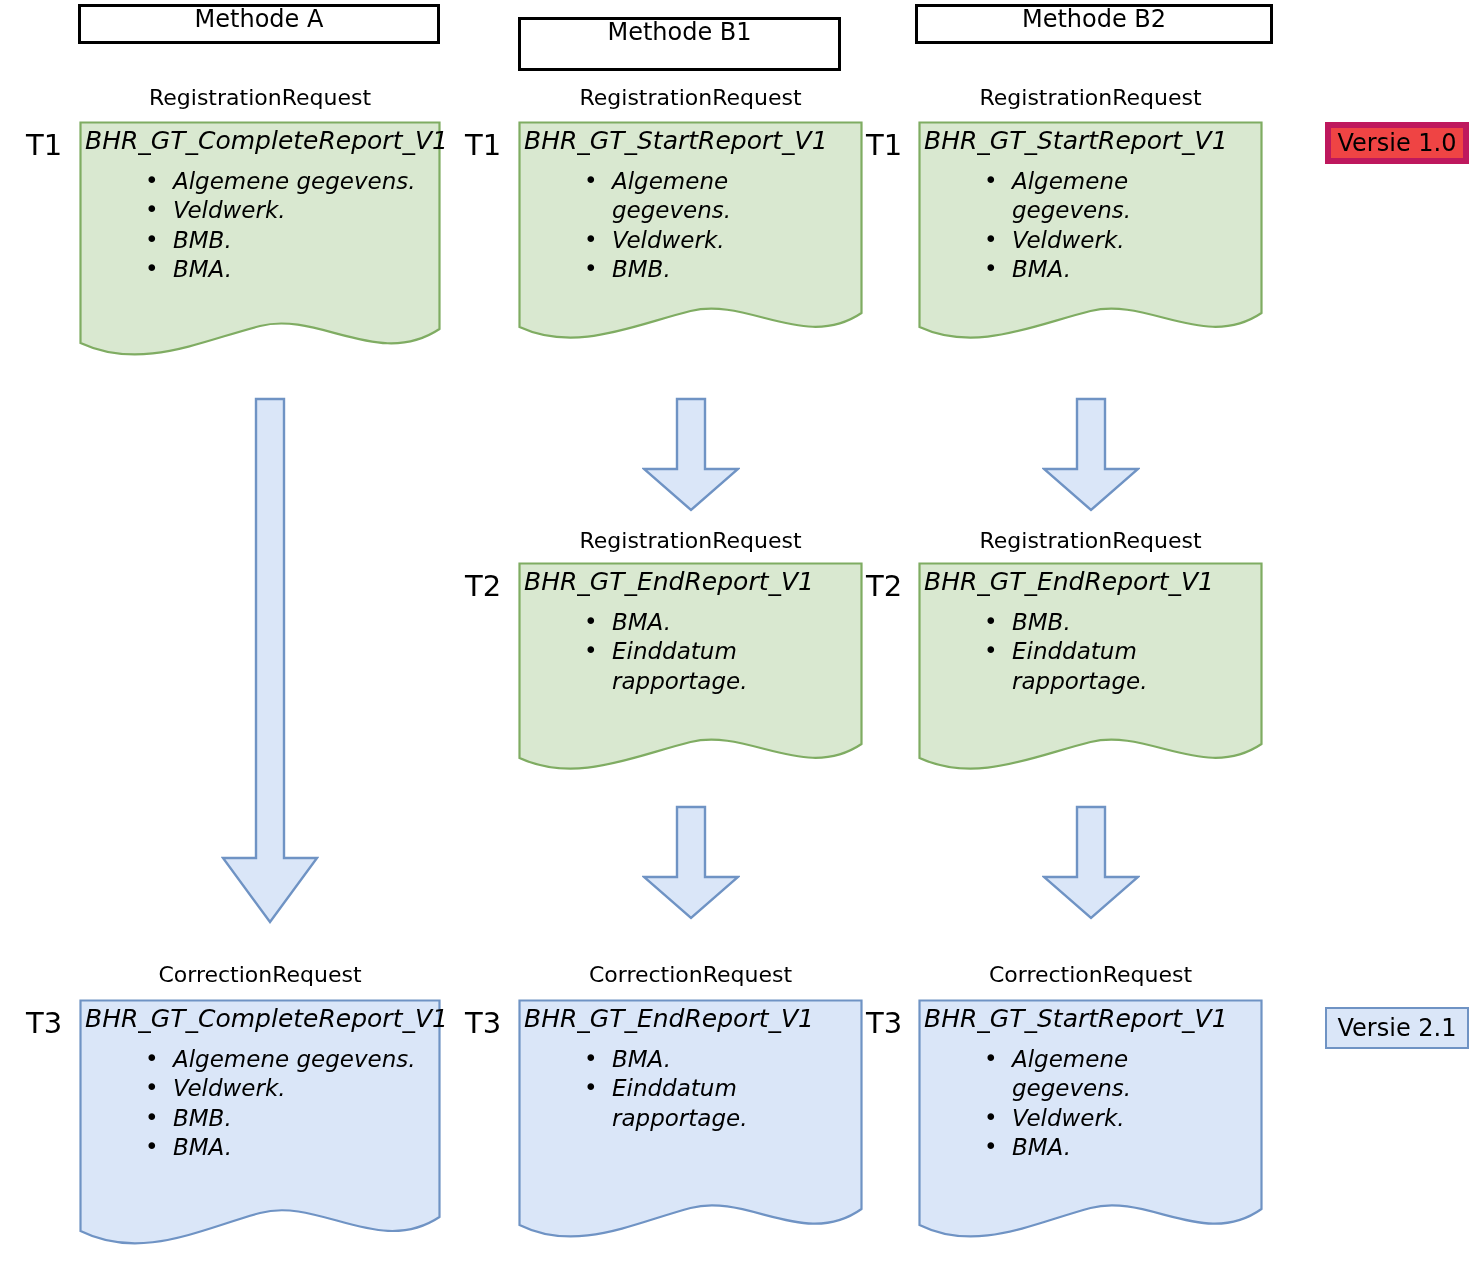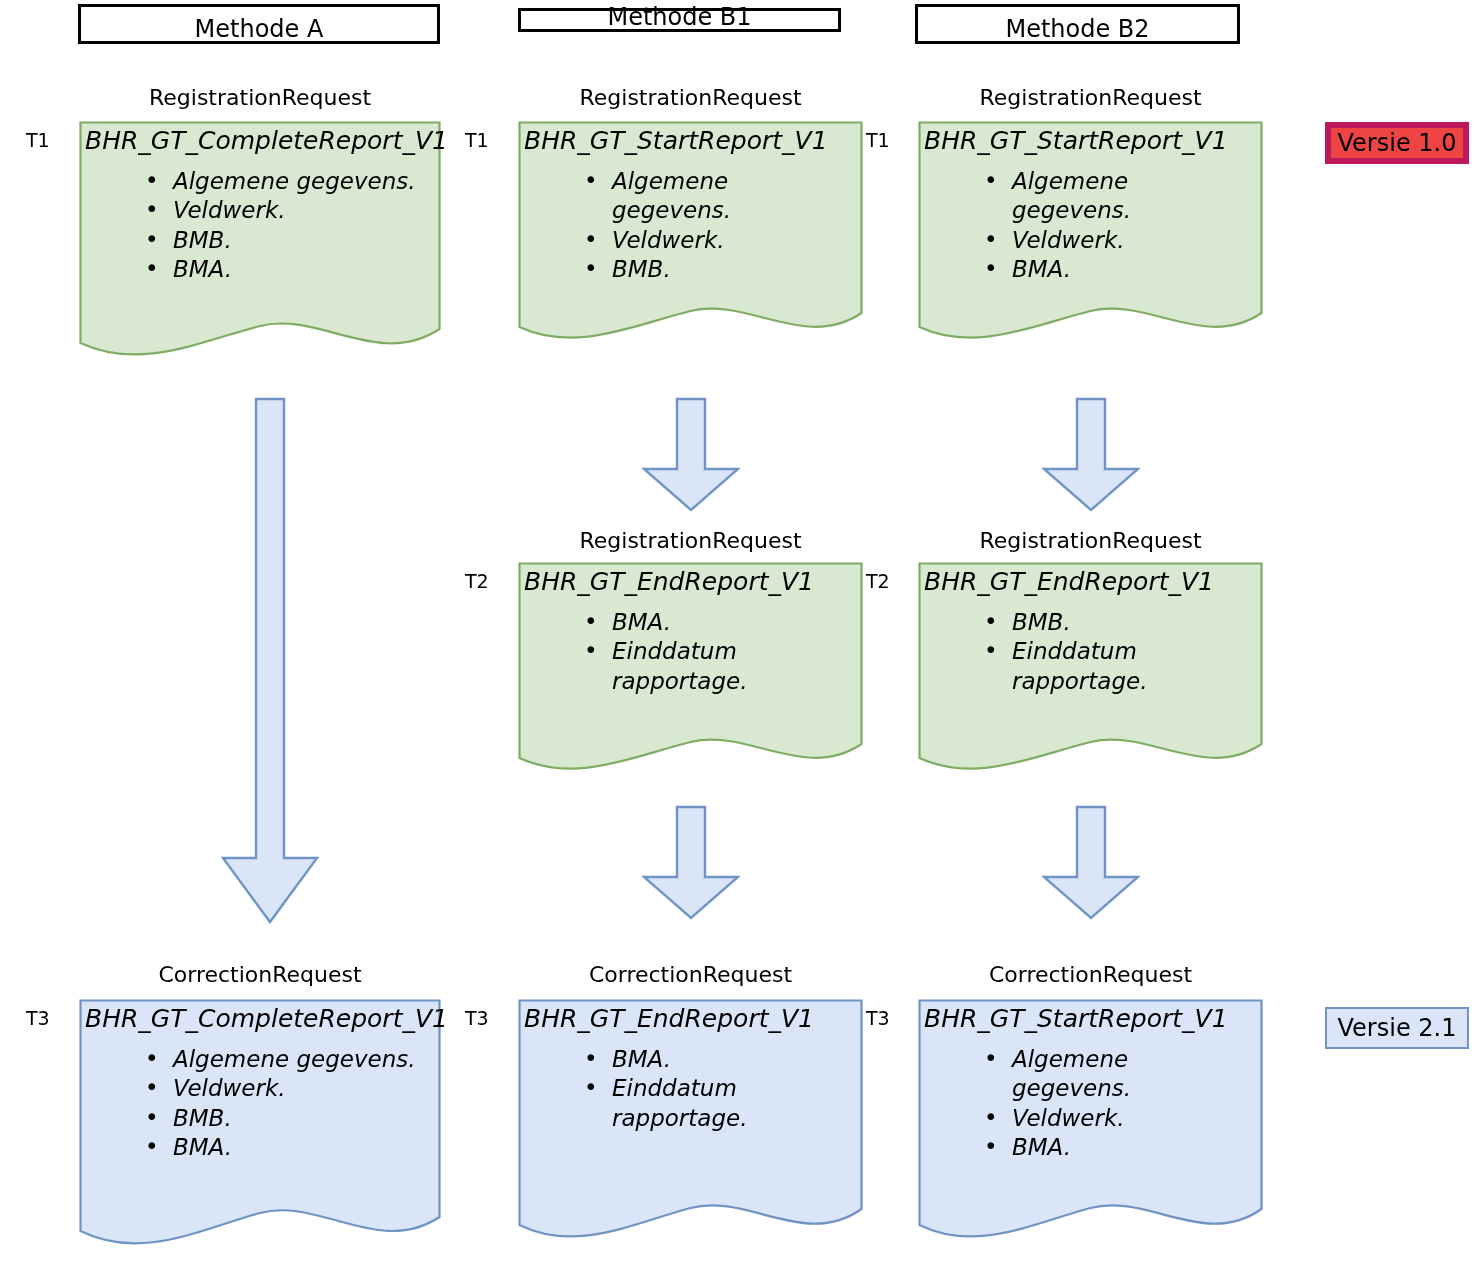--- a/index.html
+++ b/index.html
@@ -18,21 +18,21 @@
     overflow: hidden;
   }
 
   
   .col-header {
     position: absolute;
     box-sizing: border-box;
     border: 3px solid #000000;
     background: #ffffff;
     display: flex;
-    align-items: flex-end;
+    align-items: flex-start;
     justify-content: center;
     font-size: 24px;
     color: #000000;
     line-height: 1;
   }
 
   
   .doc-caption {
     position: absolute;
     font-size: 22px;
@@ -84,21 +84,21 @@
     position: absolute;
     left: 0;
     top: -1px;
     font-size: 23px;
     line-height: 1.28;
   }
 
   
   .t-label {
     position: absolute;
-    font-size: 19px;
+    font-size: 29px;
     color: #000000;
     line-height: 1;
     white-space: nowrap;
   }
 
   
   .arrow {
     position: absolute;
   }
   .arrow svg { display: block; }
@@ -124,24 +124,24 @@
   }
 </style>
 </head>
 <body>
 
 <div id="canvas">
 
   <div class="col-header" style="left:78px; top:4px; width:362px; height:40px;">
     <span>Methode A</span>
   </div>
-  <div class="col-header" style="left:518px; top:8px; width:323px; height:24px;">
+  <div class="col-header" style="left:518px; top:17px; width:323px; height:54px;">
     <span>Methode B1</span>
   </div>
-  <div class="col-header" style="left:915px; top:4px; width:325px; height:40px;">
+  <div class="col-header" style="left:915px; top:4px; width:358px; height:40px;">
     <span>Methode B2</span>
   </div>
 
   <div class="doc-caption" style="left:79px; top:87px; width:362px;">RegistrationRequest</div>
   <div class="doc-caption" style="left:518px; top:87px; width:345px;">RegistrationRequest</div>
   <div class="doc-caption" style="left:918px; top:87px; width:345px;">RegistrationRequest</div>
 
   <div class="doc" style="left:79px; top:121px; width:362px; height:260px;">
     <svg width="362" height="260" viewBox="0 0 362 260">
       <path d="M1.5,1.5 L360.5,1.5 L360.5,208 C300,248 240,190 181,205 C122,220 62,250 1.5,222 Z" fill="#D9E8D0" stroke="#7FAC62" stroke-width="2.2"></path>

